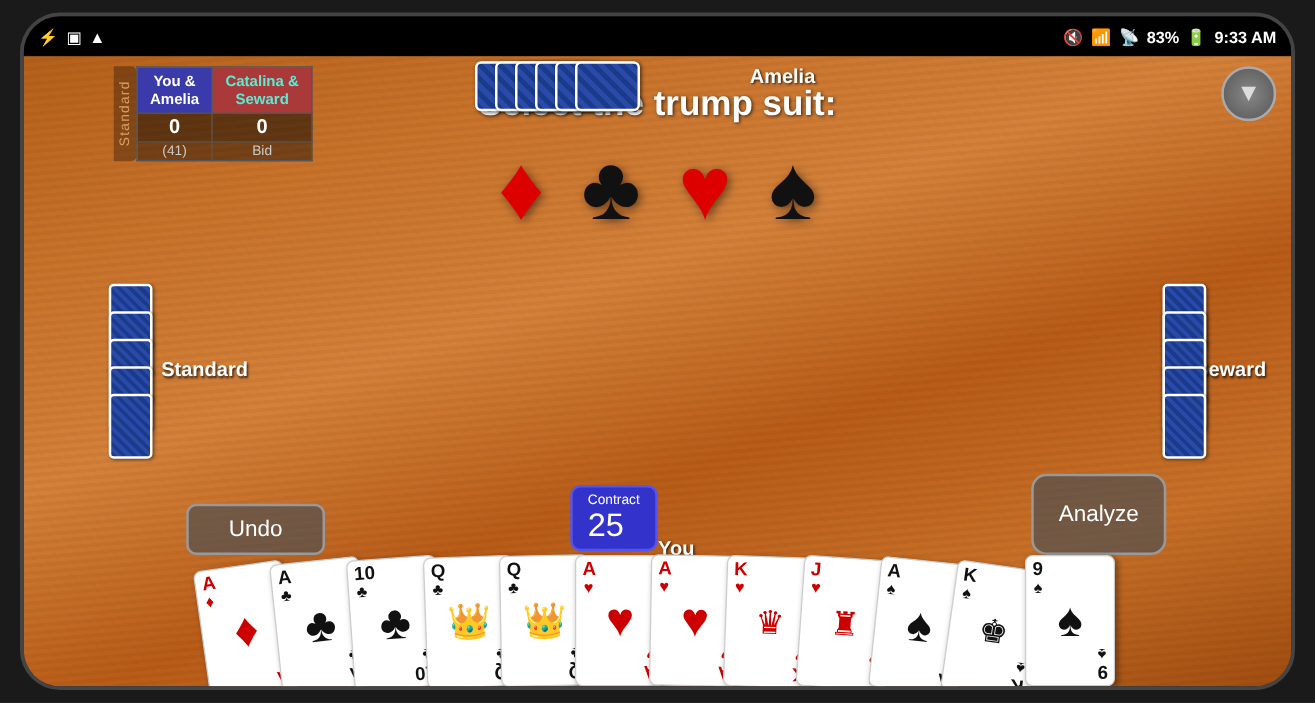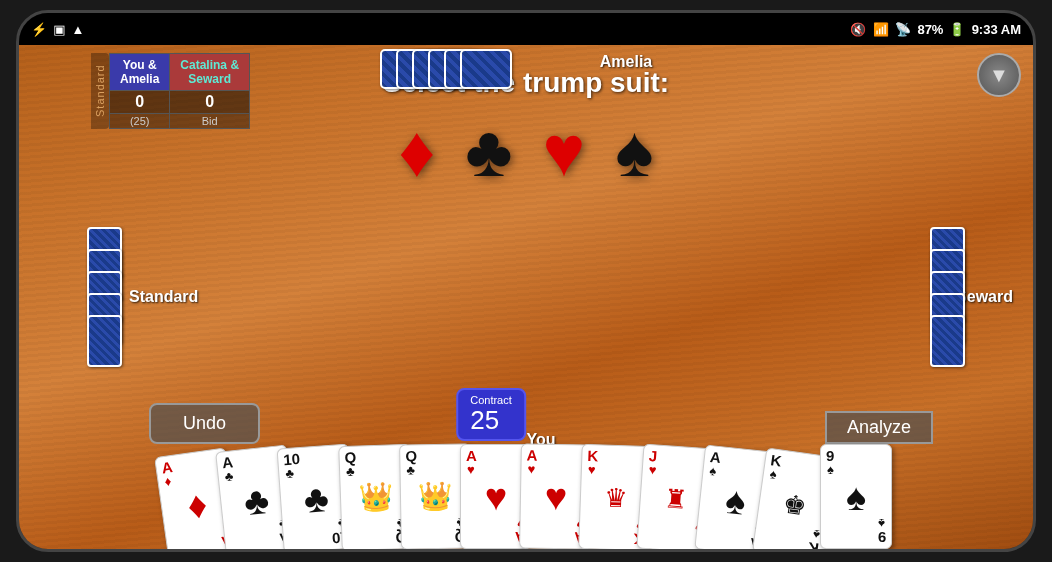--- a/index.html
+++ b/index.html
@@ -233,24 +233,24 @@
       font-size: 18px;
       padding: 8px 32px;
       cursor: pointer;
     }
     #analyze-btn {
       position: absolute;
       bottom: 105px;
       right: 100px;
       background: rgba(80,80,80,0.7);
       border: 2px solid #999;
-      border-radius: 0;
+      border-radius: 12px;
       color: white;
       font-size: 18px;
-      padding: 4px 20px;
+      padding: 20px 20px;
       cursor: pointer;
       margin-top: 48px;
     }
     
     #amelia-cards {
       position: absolute;
       top: 4px;
       left: 50%;
       transform: translateX(-50%);
       margin-left: -80px;
@@ -409,21 +409,21 @@
   <div id="status-bar">
     <div id="status-left">
       <span>⚡</span>
       <span>▣</span>
       <span>▲</span>
     </div>
     <div id="status-right">
       <span>🔇</span>
       <span>📶</span>
       <span>📡</span>
-      <span>87%</span>
+      <span>83%</span>
       <span>🔋</span>
       <span>9:33 AM</span>
     </div>
   </div>
 
   <div id="game-area">
 
     <div id="score-panel">
       <div id="score-label">Standard</div>
       <table id="score-table">
@@ -436,21 +436,21 @@
           <th class="team2">
             <span>Catalina &amp;</span><br>
             <span>Seward</span>
           </th>
         </tr>
         <tr>
           <td>0</td>
           <td>0</td>
         </tr>
         <tr class="bid-row">
-          <td>(25)</td>
+          <td>(41)</td>
           <td>Bid</td>
         </tr>
       </tbody>
         </table>
     </div>
 
     <div id="trump-title">Select the trump suit:</div>
 
     <div id="trump-suits">
       <div class="trump-suit red">♦</div>

